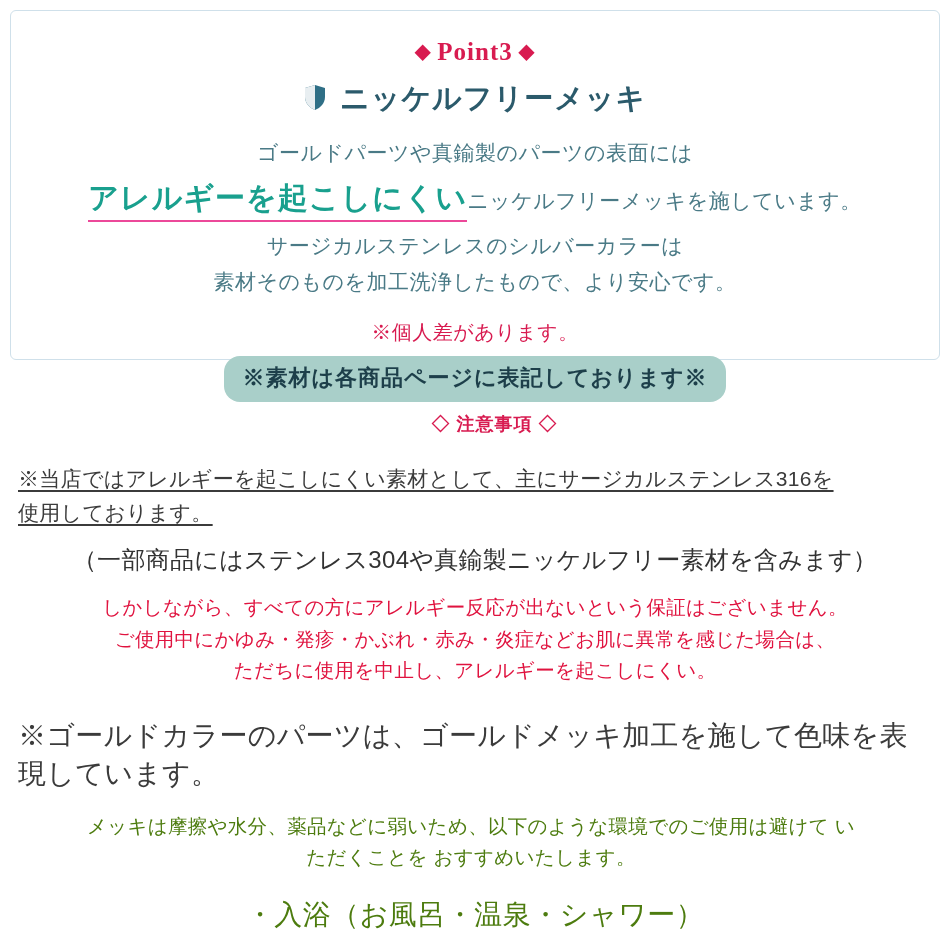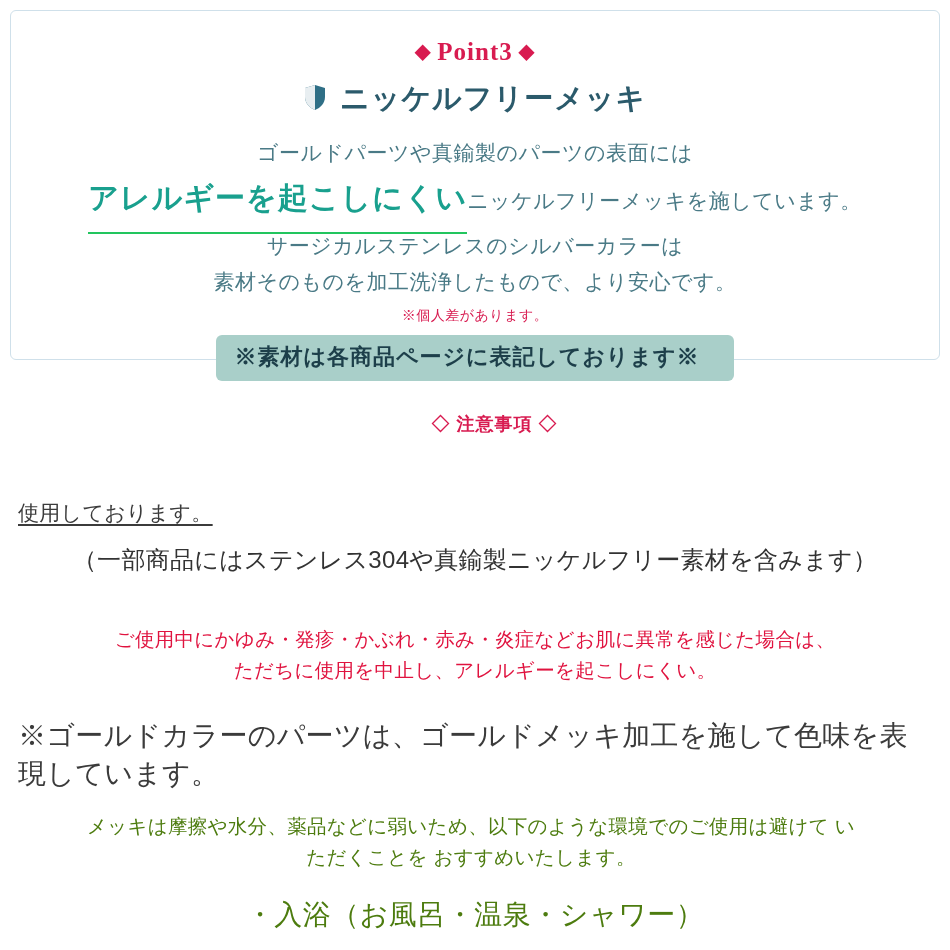--- a/index.html
+++ b/index.html
@@ -65,43 +65,43 @@
     margin: 0 0 4px 0;
     letter-spacing: 0.5px;
   }
   .point-line.emph-row {
     margin: 6px 0 8px 0;
   }
   .emph {
     color: #19a08e;
     font-size: 30px;
     font-weight: bold;
-    border-bottom: 2px solid #22c55e;
-    padding-bottom: 18px;
+    border-bottom: 2px solid #ec4899;
+    padding-bottom: 6px;
     letter-spacing: 1px;
   }
   .emph-tail {
     color: #4a7a86;
     font-size: 21px;
     letter-spacing: 0.5px;
   }
   .note-red {
     color: #d81b50;
-    font-size: 14px;
-    margin: 8px 0 10px 0;
+    font-size: 20px;
+    margin: 20px 0 10px 0;
     letter-spacing: 0.5px;
   }
   .material-badge {
     display: inline-block;
     background: #a9cfc9;
     color: #1d3f4a;
     font-size: 22px;
     font-weight: bold;
-    padding: 7px 34px 9px 18px;
-    border-radius: 6px;
+    padding: 7px 18px 9px 18px;
+    border-radius: 16px;
     letter-spacing: 1px;
   }
 
   
   .caution {
     margin-top: 52px;
     text-align: center;
   }
   .caution-title {
     color: #d81b50;
@@ -196,28 +196,28 @@
     <div class="note-red">※個人差があります。</div>
 
     <div class="material-badge">※素材は各商品ページに表記しております※</div>
   </div>
 
   <div class="caution">
     <div class="caution-title">◇ 注意事項 ◇</div>
 
     <div class="caution-block">
       <div class="lead">
-        <br>
+        <span class="u">※当店ではアレルギーを起こしにくい素材として、主にサージカルステンレス316を</span><br>
         <span class="u">使用しております。</span>
       </div>
 
       <div class="paren">（一部商品にはステンレス304や真鍮製ニッケルフリー素材を含みます）</div>
 
       <div class="warn">
-        <br>
+        <span>しかしながら、すべての方にアレルギー反応が出ないという保証はございません。</span><br>
         <span>ご使用中にかゆみ・発疹・かぶれ・赤み・炎症などお肌に異常を感じた場合は、</span><br>
         <span>ただちに使用を中止し、アレルギーを起こしにくい。</span>
       </div>
     </div>
 
     <div class="caution-block">
       <div class="lead2">
         <span class="u">※ゴールドカラーのパーツは、ゴールドメッキ加工を施して色味を表現しています。</span>
       </div>
 

